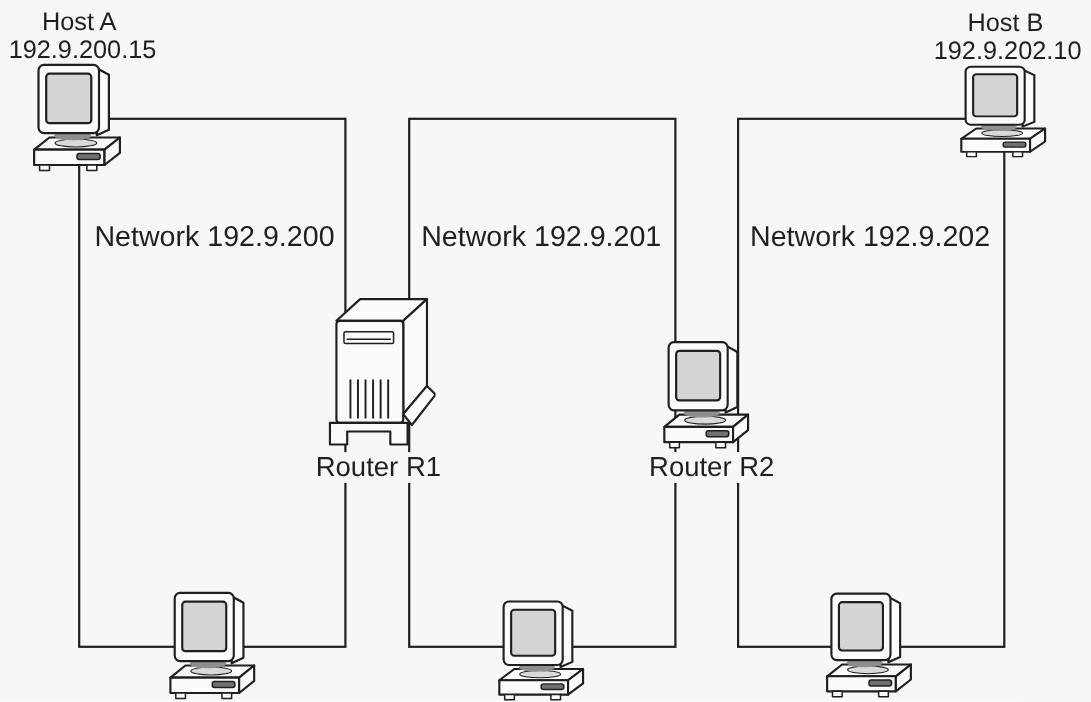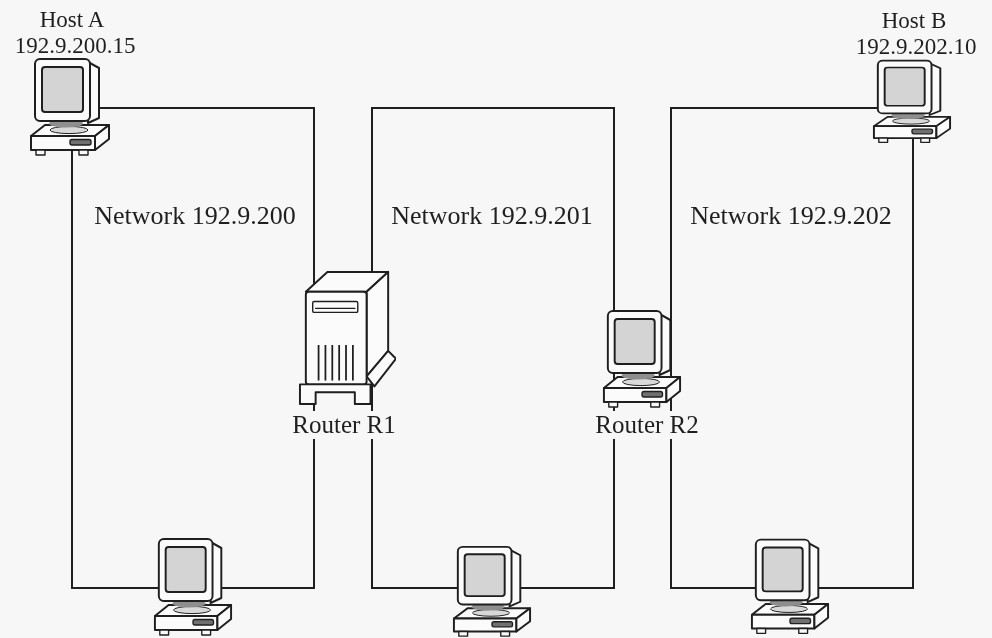--- a/index.html
+++ b/index.html
@@ -6,21 +6,20 @@
     margin: 0;
     padding: 0;
     font-family: "Liberation Sans", sans-serif;
   }
   #stage {
     position: relative;
     width: 992px;
     height: 638px;
     background: var(--background, #f7f7f7);
     overflow: hidden;
-    font-family: Liberation Serif, serif;
   }
   svg { display: block; }
 
   .wire   { fill: none; stroke: var(--line, #1f1f1f); stroke-width: 2; }
   .ol     { stroke: var(--line, #1f1f1f); stroke-width: 2;
             stroke-linejoin: round; stroke-linecap: round; }
   .thin   { stroke-width: 1.4; }
   .body   { fill: var(--body, #fbfbfb); }
   .screen { fill: var(--screen, #d4d4d4); }
   .slot   { fill: var(--slot, #707070); stroke-width: 1.4; }

